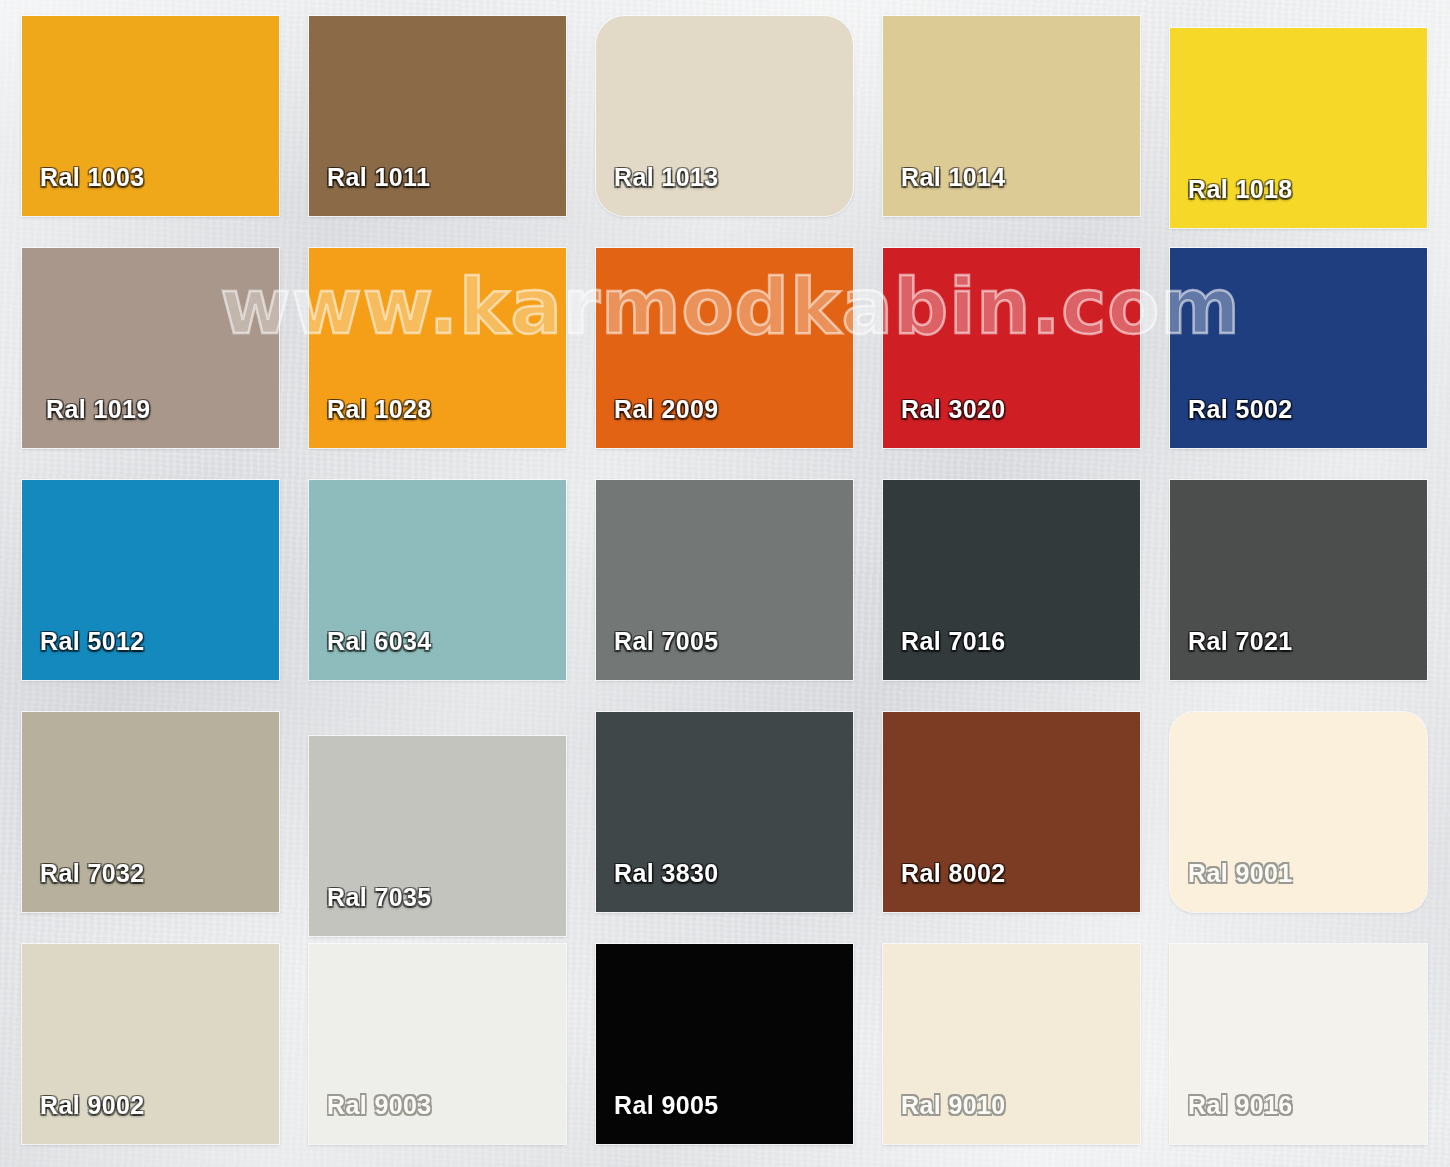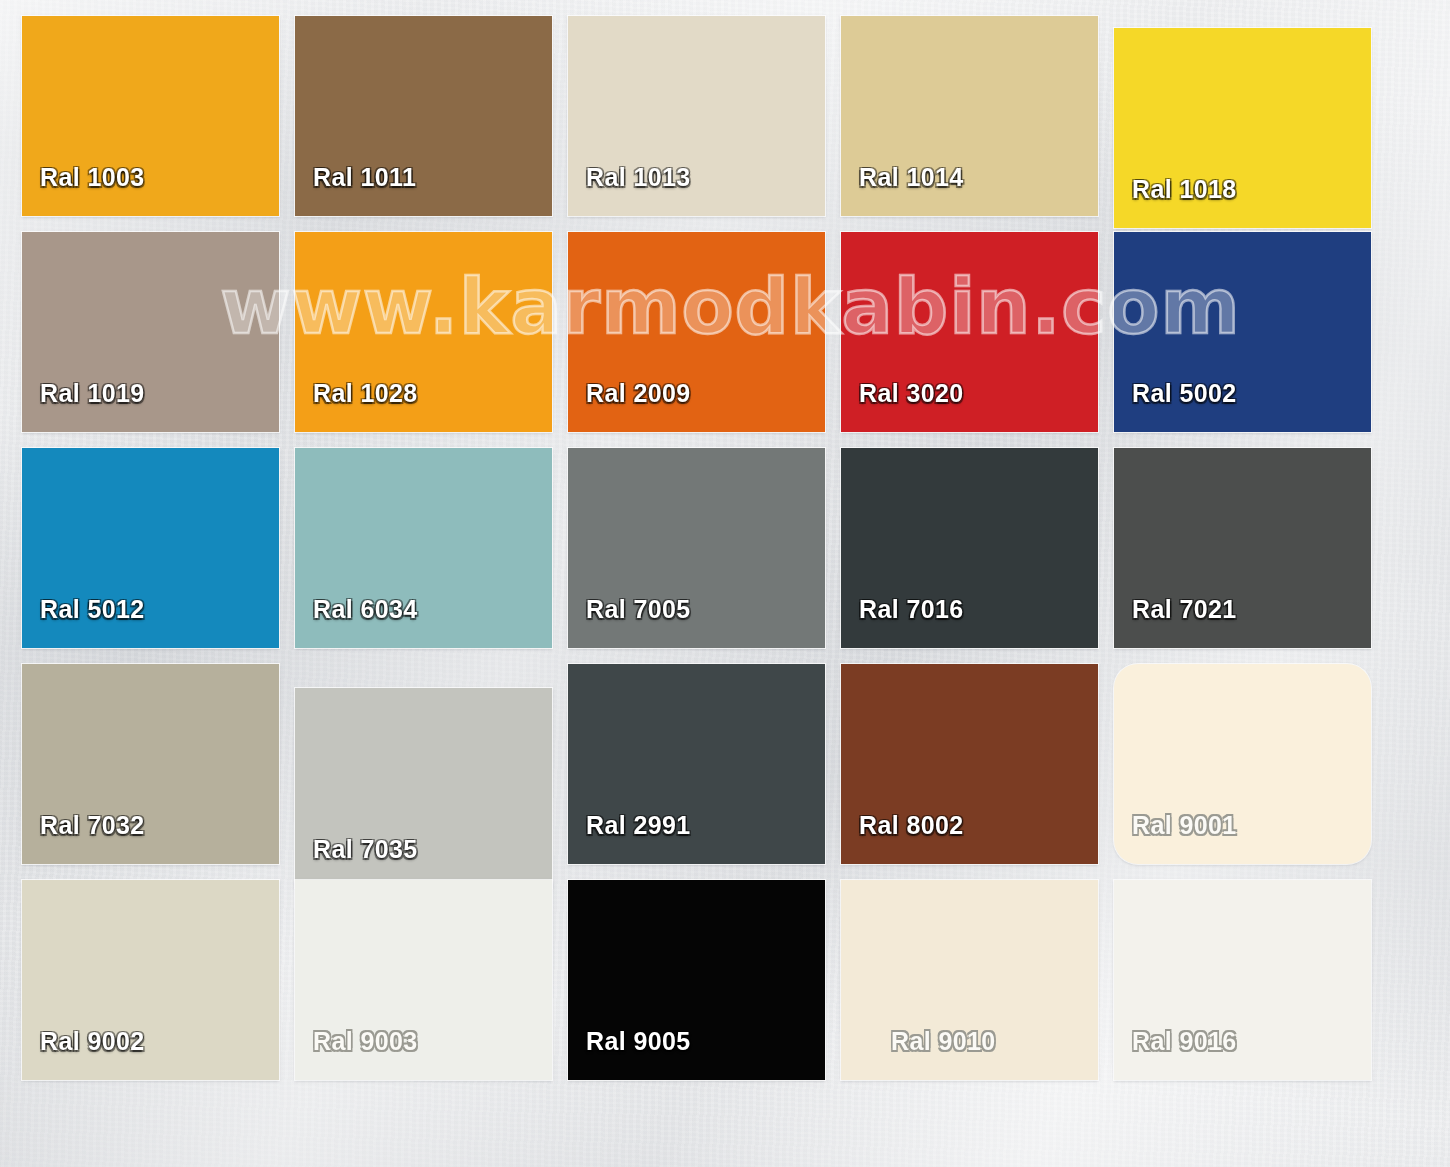--- a/index.html
+++ b/index.html
@@ -32,21 +32,20 @@
     position: absolute;
     top: 16px;
     left: 22px;
     width: 1406px;
     display: grid;
     grid-template-columns: repeat(5, 257px);
     grid-template-rows: repeat(5, 200px);
     column-gap: 30px;
     row-gap: 32px;
     z-index: 2;
-    gap: 16px;
   }
 
   .swatch {
     position: relative;
     box-sizing: border-box;
     width: 257px;
     height: 200px;
     display: flex;
     align-items: flex-end;
     box-shadow: 0 0 0 1px rgba(255,255,255,0.75),
@@ -116,30 +115,30 @@
 
 <div id="chart-root">
 
   <div class="grid" id="swatch-grid">
       <div class="swatch" style="background-color: rgb(240, 168, 27);">
         <span class="swatch-label label-light">Ral 1003</span>
       </div>
       <div class="swatch" style="background-color: rgb(139, 106, 71);">
         <span class="swatch-label label-light">Ral 1011</span>
       </div>
-      <div class="swatch" style="background-color: rgb(226, 218, 199);">
+      <div class="swatch" style="background-color: rgb(226, 218, 199); border-radius: 29px;">
         <span class="swatch-label label-light">Ral 1013</span>
       </div>
       <div class="swatch" style="background-color: rgb(221, 203, 150);">
         <span class="swatch-label label-light">Ral 1014</span>
       </div>
       <div class="swatch" style="background-color: rgb(245, 216, 40); margin-top: 12px;">
         <span class="swatch-label label-light">Ral 1018</span>
       </div>
-      <div class="swatch" style="background-color: rgb(168, 151, 138);">
+      <div class="swatch" style="background-color: rgb(168, 151, 138); padding-left: 6px;">
         <span class="swatch-label label-light">Ral 1019</span>
       </div>
       <div class="swatch" style="background-color: rgb(244, 159, 23);">
         <span class="swatch-label label-light">Ral 1028</span>
       </div>
       <div class="swatch" style="background-color: rgb(226, 99, 19);">
         <span class="swatch-label label-light">Ral 2009</span>
       </div>
       <div class="swatch" style="background-color: rgb(207, 31, 37);">
         <span class="swatch-label label-light">Ral 3020</span>
@@ -162,38 +161,38 @@
       <div class="swatch" style="background-color: rgb(76, 78, 77);">
         <span class="swatch-label label-light">Ral 7021</span>
       </div>
       <div class="swatch" style="background-color: rgb(182, 176, 156);">
         <span class="swatch-label label-light">Ral 7032</span>
       </div>
       <div class="swatch" style="background-color: rgb(195, 196, 190); margin-top: 24px;">
         <span class="swatch-label label-light">Ral 7035</span>
       </div>
       <div class="swatch" style="background-color: rgb(63, 71, 73);">
-        <span class="swatch-label label-light">Ral 2991</span>
+        <span class="swatch-label label-light">Ral 3830</span>
       </div>
       <div class="swatch" style="background-color: rgb(123, 60, 35);">
         <span class="swatch-label label-light">Ral 8002</span>
       </div>
       <div class="swatch" style="background-color: rgb(250, 240, 220); border-radius: 24px;">
         <span class="swatch-label label-outline">Ral 9001</span>
       </div>
       <div class="swatch" style="background-color: rgb(220, 216, 197);">
         <span class="swatch-label label-light">Ral 9002</span>
       </div>
       <div class="swatch" style="background-color: rgb(238, 239, 234);">
         <span class="swatch-label label-outline">Ral 9003</span>
       </div>
       <div class="swatch" style="background-color: rgb(5, 5, 5);">
         <span class="swatch-label label-light">Ral 9005</span>
       </div>
-      <div class="swatch" style="background-color: rgb(243, 234, 215); padding-left: 32px;">
+      <div class="swatch" style="background-color: rgb(243, 234, 215);">
         <span class="swatch-label label-outline">Ral 9010</span>
       </div>
       <div class="swatch" style="background-color: rgb(243, 242, 236);">
         <span class="swatch-label label-outline">Ral 9016</span>
       </div>
     </div>
 
   <div class="watermark">
     <span class="watermark-text">www.karmodkabin.com</span>
   </div>

